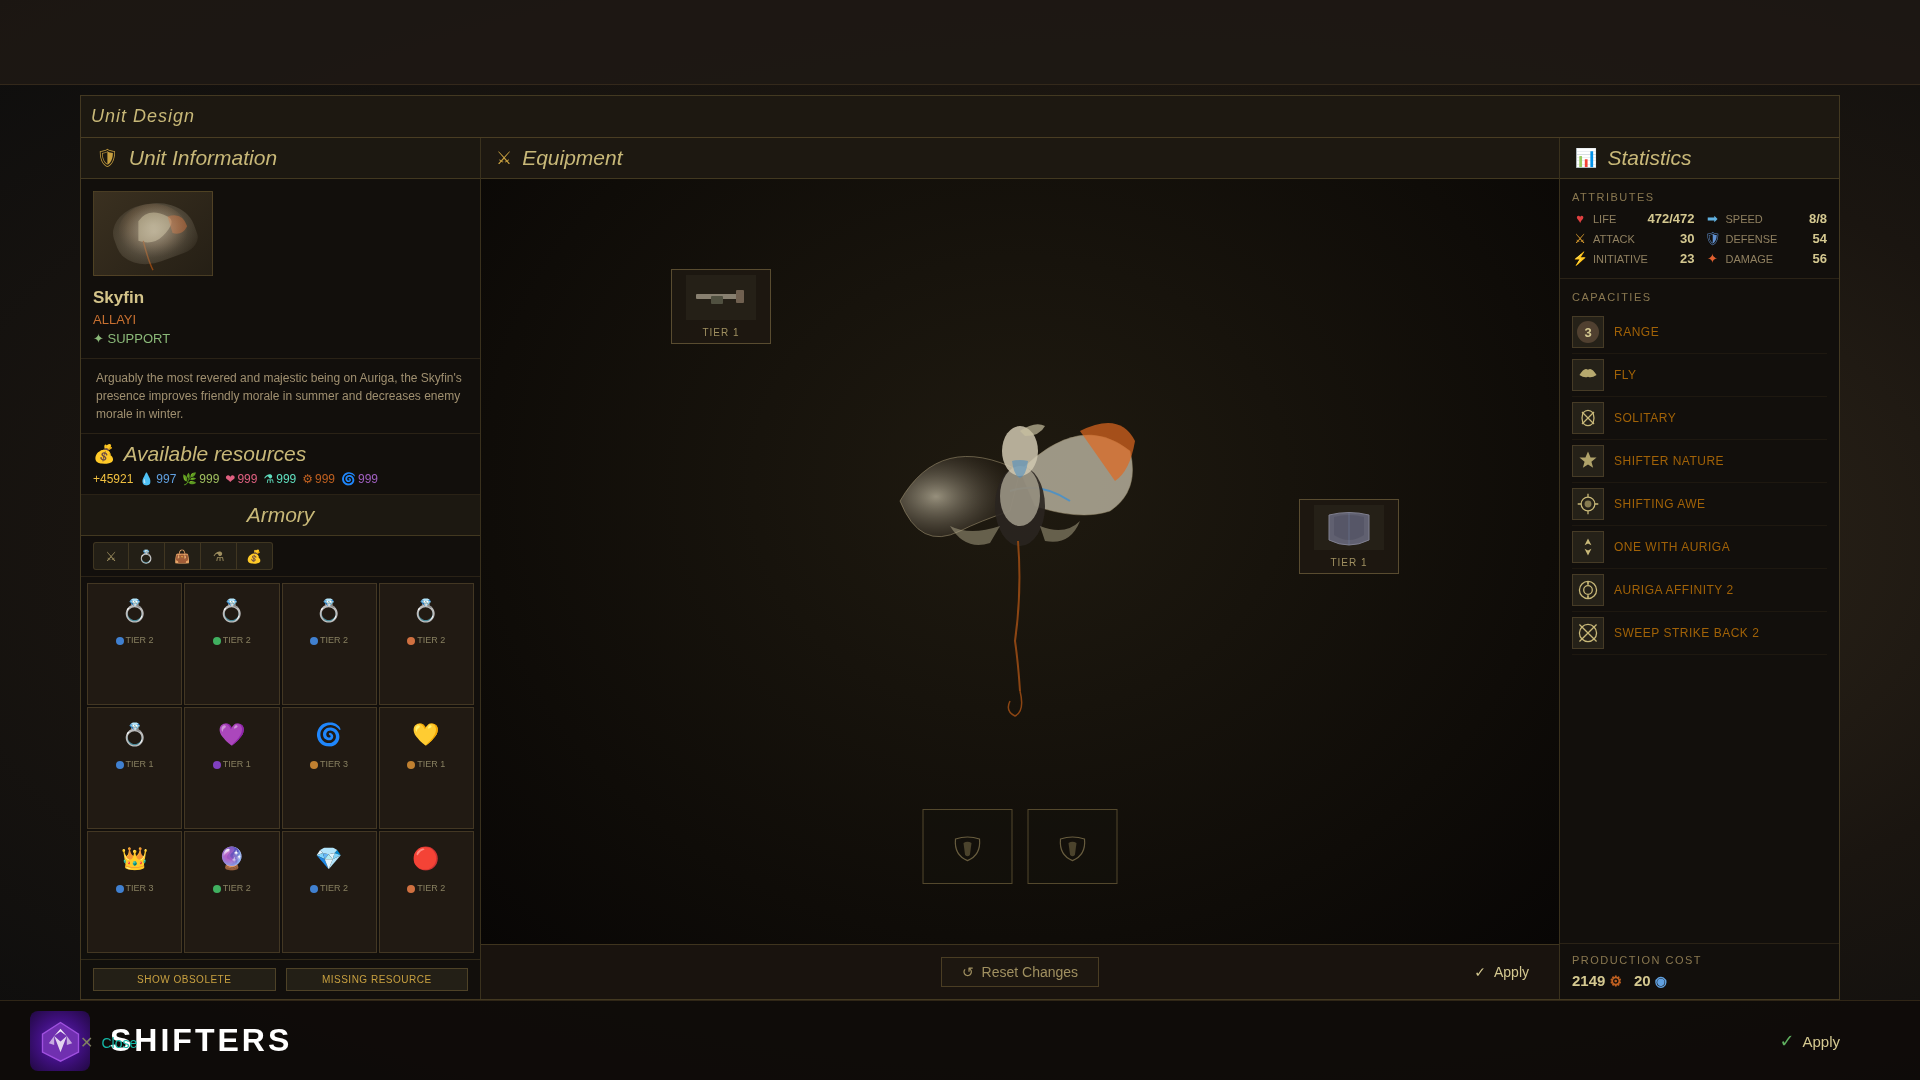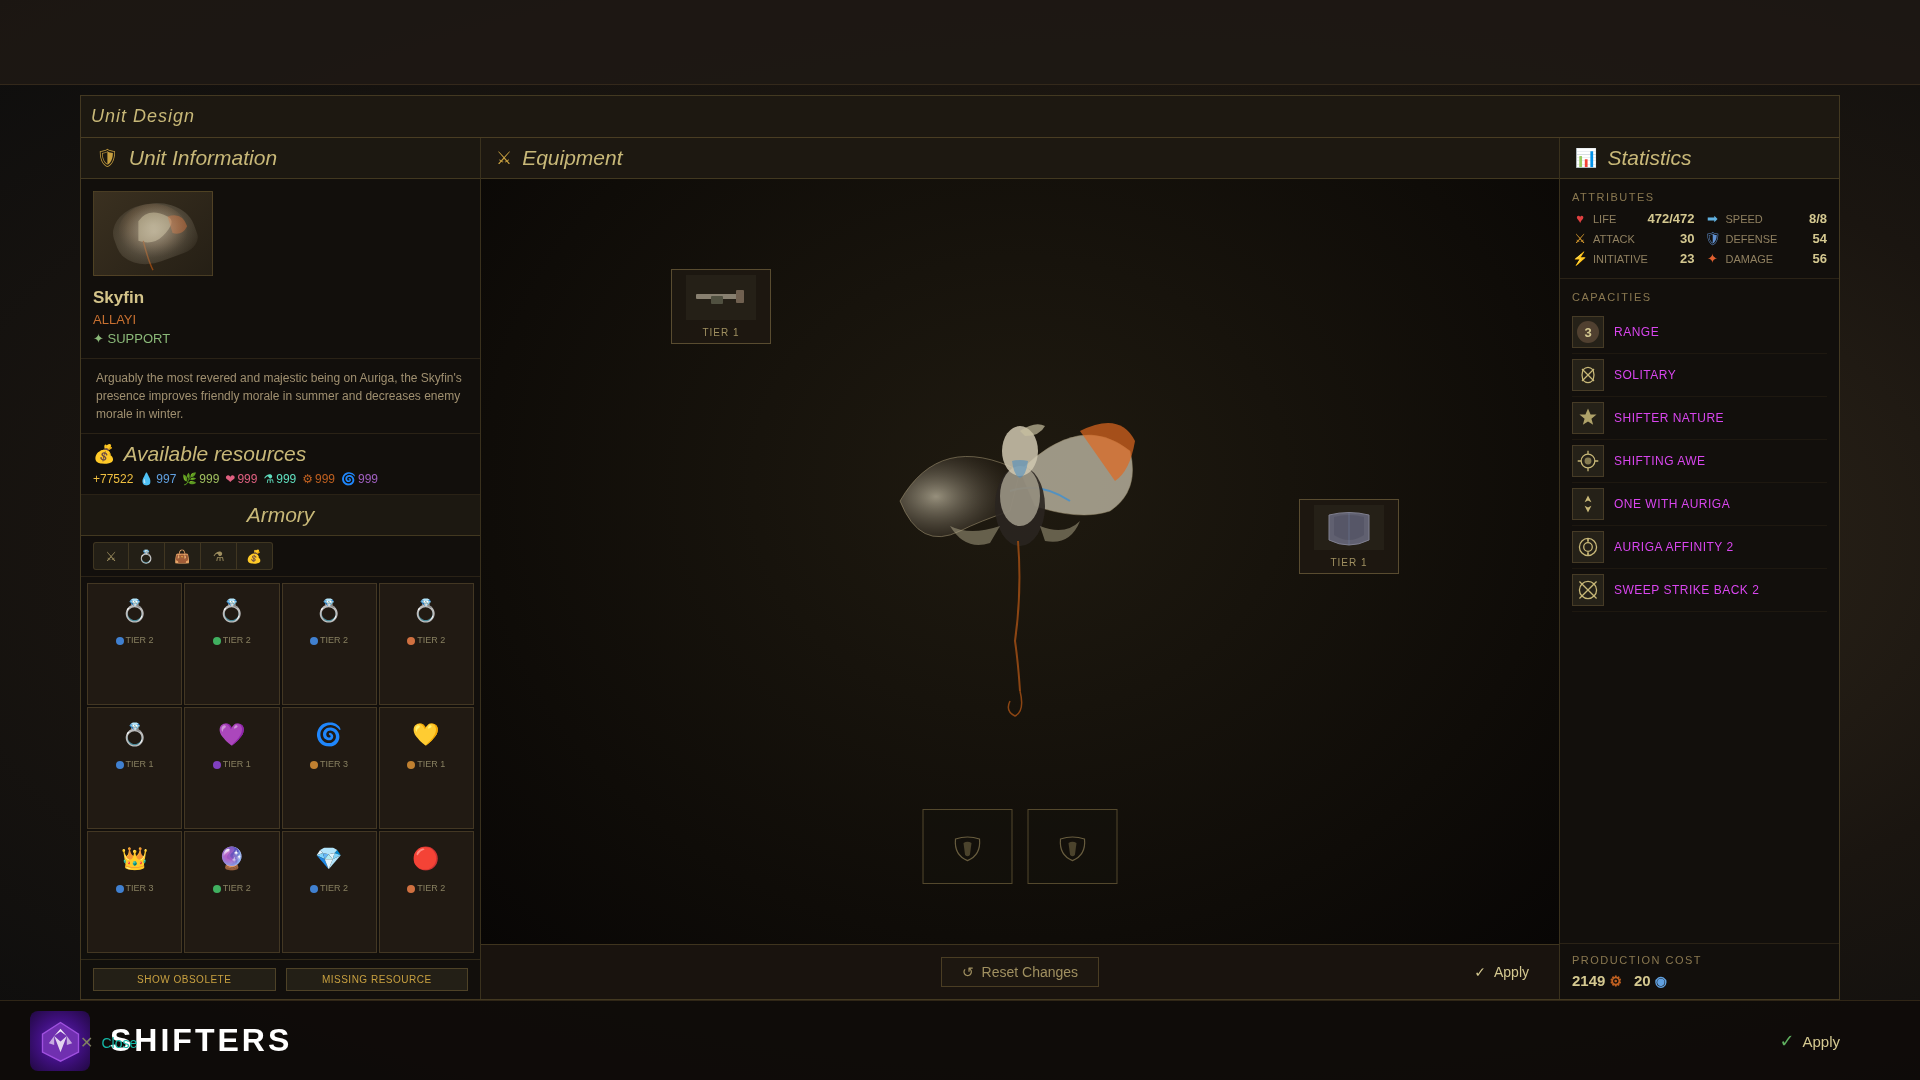--- a/index.html
+++ b/index.html
@@ -517,21 +517,21 @@
       border: 1px solid rgba(120,100,60,0.4);
       display: flex;
       align-items: center;
       justify-content: center;
       font-size: 16px;
       flex-shrink: 0;
       color: #c8b878;
     }
 
     .capacity-name {
-      color: #d946ef;
+      color: #a16207;
       font-size: 12px;
       letter-spacing: 0.5px;
       text-transform: uppercase;
     }
 
     
     .production-section {
       padding: 10px 12px;
     }
 
@@ -701,21 +701,21 @@
 
       <div class="unit-description">Arguably the most revered and majestic being on Auriga, the Skyfin's presence improves friendly morale in summer and decreases enemy morale in winter.</div>
 
       <div class="resources-section">
         <div class="resources-header">
           <span class="header-icon">💰</span>
           <span class="panel-header-title">Available resources</span>
         </div>
         <div class="resources-row">
           <span class="resource-item gold-resource">
-            <span>+77522</span>
+            <span>+45921</span>
           </span>
           <span class="resource-item dust-resource">
             <span style="color:#60a0e0">💧</span>
             <span>997</span>
           </span>
           <span class="resource-item food-resource">
             <span>🌿</span>
             <span>999</span>
           </span>
           <span class="resource-item influence-resource">
@@ -983,20 +983,28 @@
       <div class="capacities-section">
         <div class="section-label">CAPACITIES</div>
 
         <div class="capacity-item">
           <div class="capacity-icon">
             <span style="background:#504030;color:#d4c890;width:22px;height:22px;border-radius:50%;display:flex;align-items:center;justify-content:center;font-size:13px;font-weight:bold;">3</span>
           </div>
           <span class="capacity-name">RANGE</span>
         </div>
 
+        <div class="capacity-item">
+          <div class="capacity-icon">
+            <svg viewBox="0 0 28 28" width="24" height="24" xmlns="http://www.w3.org/2000/svg">
+              <path d="M4,14 Q10,4 14,8 Q18,4 24,14 Q18,18 14,16 Q10,18 4,14 Z" fill="#c8b878" opacity="0.9"></path>
+            </svg>
+          </div>
+          <span class="capacity-name">FLY</span>
+        </div>
 
         <div class="capacity-item">
           <div class="capacity-icon">
             <svg viewBox="0 0 28 28" width="24" height="24" xmlns="http://www.w3.org/2000/svg">
               <path d="M8,8 Q14,2 20,8 Q22,14 20,20 Q14,26 8,20 Q6,14 8,8 Z" fill="none" stroke="#c8b878" stroke-width="1.5"></path>
               <line x1="7" y1="7" x2="21" y2="21" stroke="#c8b878" stroke-width="1.5"></line>
               <line x1="7" y1="21" x2="21" y2="7" stroke="#c8b878" stroke-width="1.5"></line>
             </svg>
           </div>
           <span class="capacity-name">SOLITARY</span>

